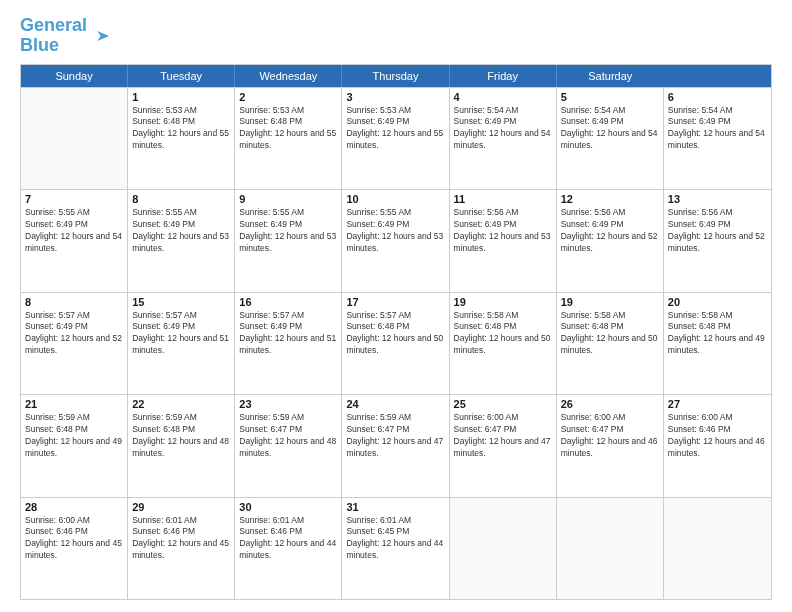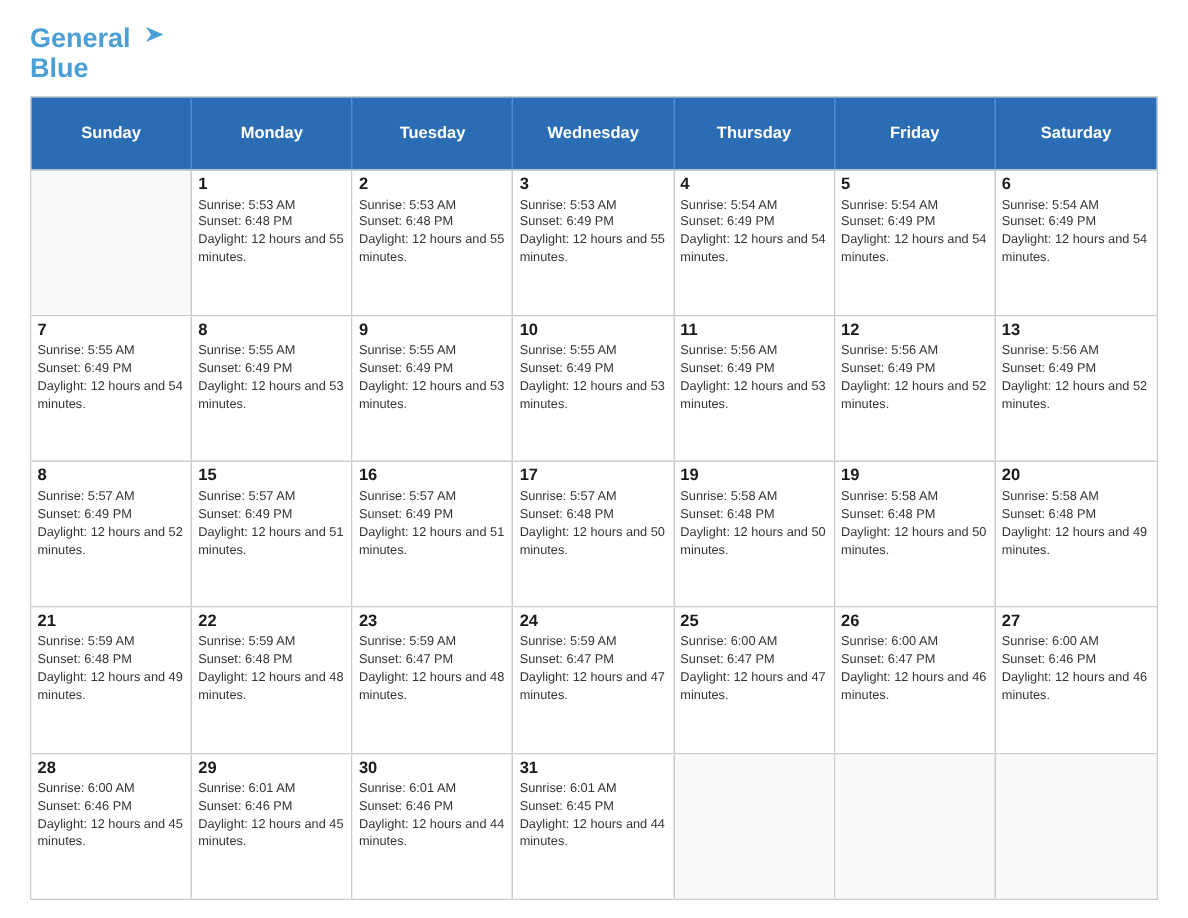--- a/index.html
+++ b/index.html
@@ -37,21 +37,21 @@
     .logo-text span {
       color: #4a9fd4;
     }
     .logo-icon {
       width: 20px;
       height: 14px;
       margin-left: 2px;
     }
     .logo-row {
       display: flex;
-      align-items: flex-start;
+      align-items: center;
     }
     .title-block {
       text-align: right;
     }
     .month-title {
       font-size: 36px;
       font-weight: bold;
       color: #1a1a1a;
       line-height: 1.1;
     }
@@ -67,23 +67,23 @@
       border: 1px solid #ccc;
     }
     .cal-header {
       display: grid;
       grid-template-columns: repeat(7, 1fr);
       background: #2a6db5;
     }
     .cal-header-cell {
       color: #fff;
       font-size: 11px;
-      font-weight: bold;
+      font-weight: normal;
       text-align: center;
-      padding: 18px 2px;
+      padding: 5px 2px;
       border-right: 1px solid #4a8fd5;
     }
     .cal-header-cell:last-child {
       border-right: none;
     }
     .cal-body {
       flex: 1;
       display: flex;
       flex-direction: column;
     }
@@ -138,21 +138,20 @@
     </div>
     <div class="title-block">
       <div class="month-title"></div>
       <div class="location"></div>
     </div>
   </div>
 
   <div class="calendar">
     <div class="cal-header">
     <div class="cal-header-cell">Sunday</div>
-        <div class="cal-header-cell">Monday</div>
         <div class="cal-header-cell">Tuesday</div>
         <div class="cal-header-cell">Wednesday</div>
         <div class="cal-header-cell">Thursday</div>
         <div class="cal-header-cell">Friday</div>
         <div class="cal-header-cell">Saturday</div>
       </div>
     <div class="cal-body">
     <div class="cal-row">
           <div class="cal-cell empty"></div>
           <div class="cal-cell">

